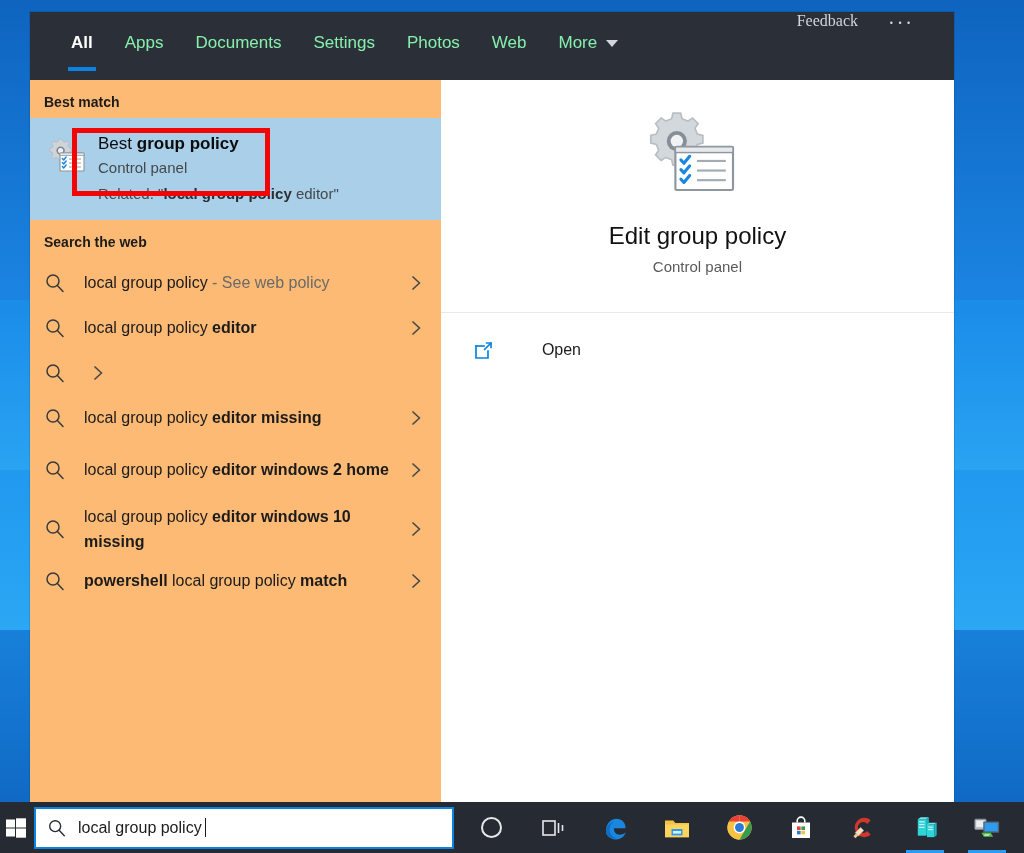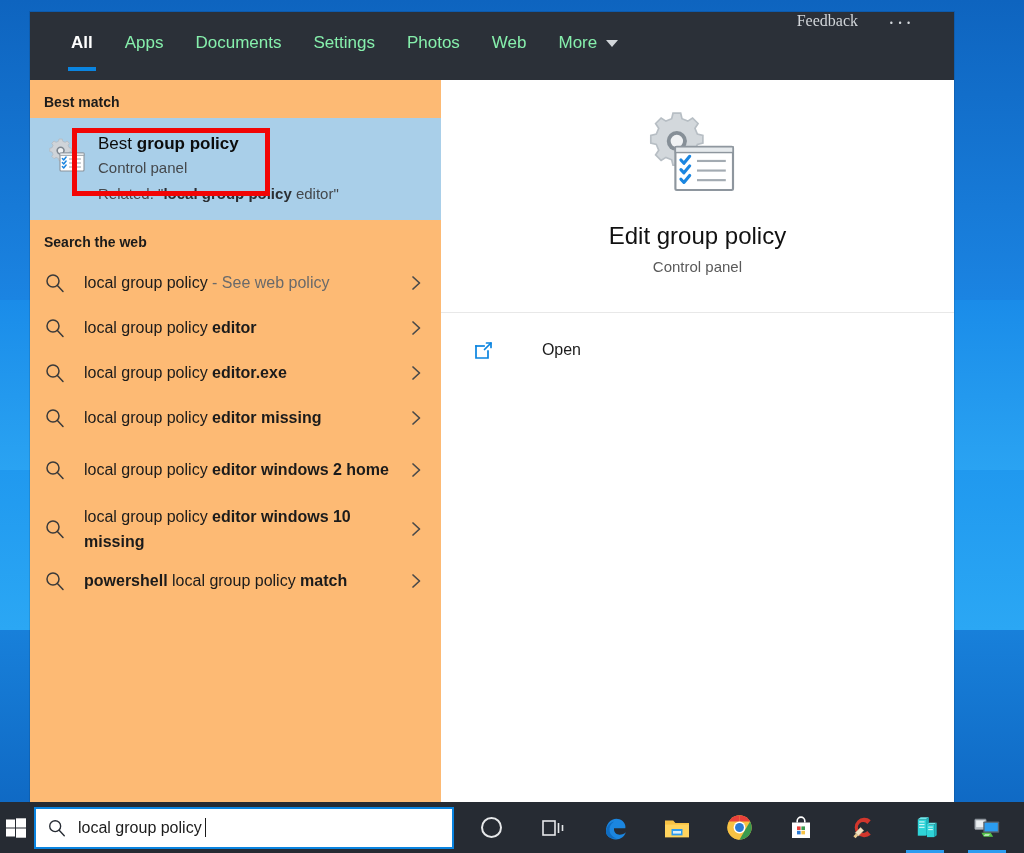--- a/index.html
+++ b/index.html
@@ -340,21 +340,20 @@
             </span>
           </div>
 
           <div class="web-item">
             <span class="wi-icon">
               <svg width="22" height="22" viewBox="0 0 22 22">
                   <circle cx="9" cy="9" r="6" fill="none" stroke="#3a3a3a" stroke-width="1.5"></circle>
                   <line x1="13.4" y1="13.4" x2="19" y2="19.5" stroke="#3a3a3a" stroke-width="1.5" stroke-linecap="round"></line>
                 </svg>
             </span>
-            <span class="wi-text"><span>local group policy </span><span class="bold">editor.exe</span></span>
             <span class="wi-chevron">
               <svg width="13" height="18" viewBox="0 0 13 18">
                   <polyline points="3,3 9.5,9 3,15" fill="none" stroke="#4a4a4a" stroke-width="1.7" stroke-linecap="round" stroke-linejoin="round"></polyline>
                 </svg>
             </span>
           </div>
 
           <div class="web-item">
             <span class="wi-icon">
               <svg width="22" height="22" viewBox="0 0 22 22">

